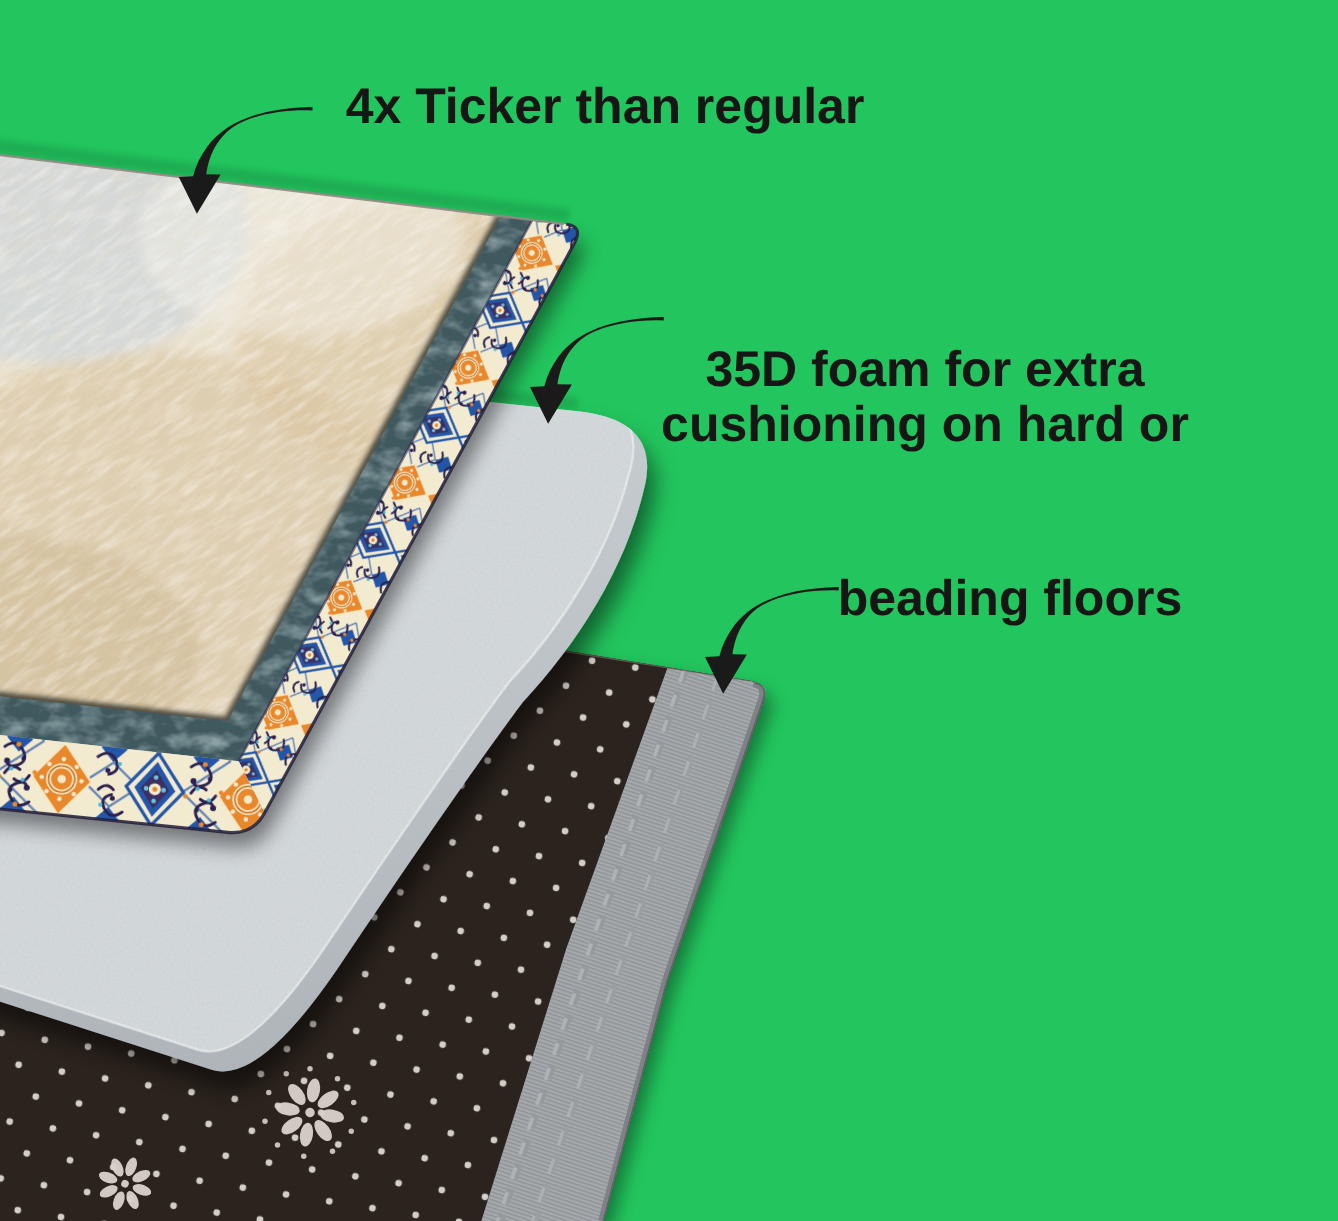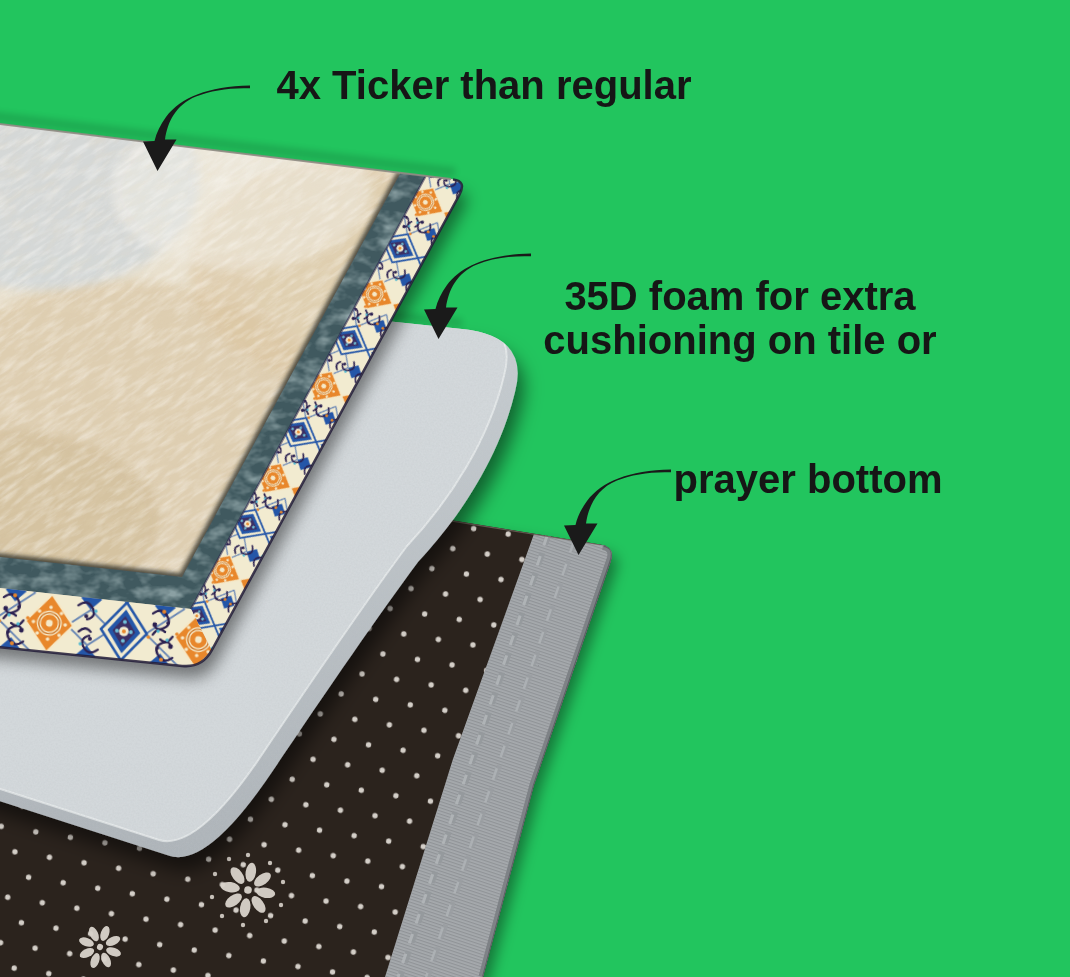--- a/index.html
+++ b/index.html
@@ -294,19 +294,19 @@
     <use href="#curvedArrow" transform="translate(281 168)"></use>
     <use href="#curvedArrow" transform="translate(421 384)"></use>
   </g>
 </svg>
 
 <div class="label label-thickness">
   <div>4x Ticker than regular</div>
 </div>
 <div class="label label-foam">
   <div>35D foam for extra</div>
-  <div>cushioning on tile or</div>
+  <div>cushioning on hard or</div>
 </div>
 <div class="label label-beading">
-  <div>prayer bottom</div>
+  <div>beading floors</div>
 </div>
 
 </div>
 
 </body></html>

